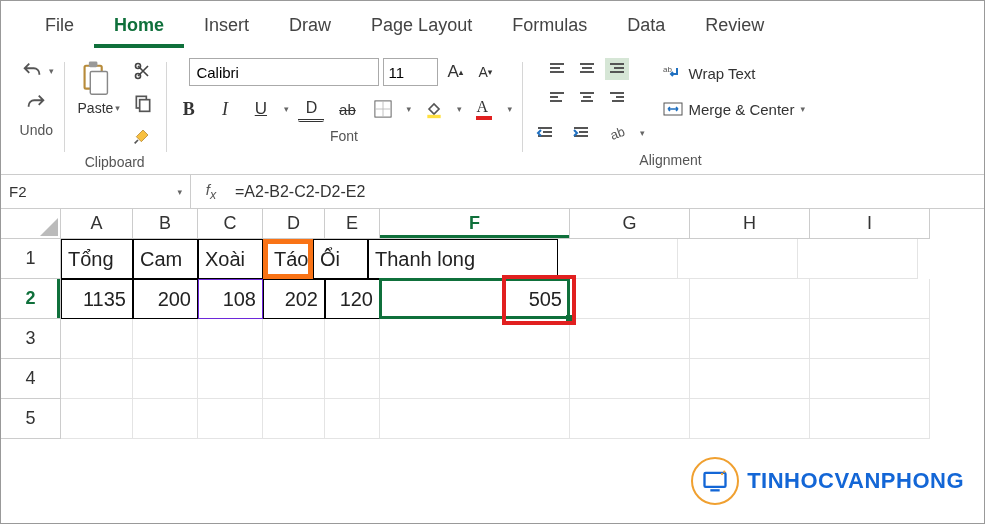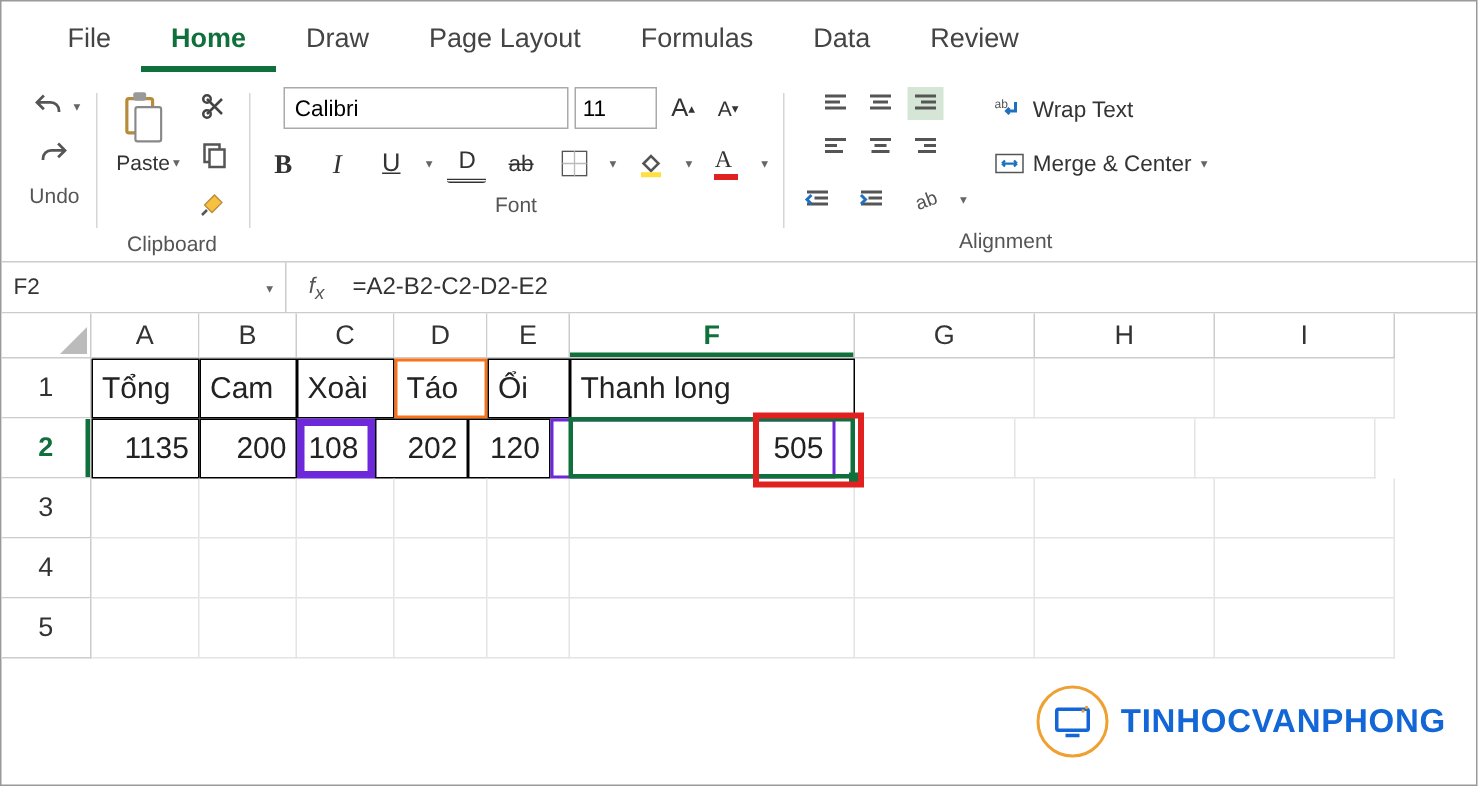--- a/index.html
+++ b/index.html
@@ -65,20 +65,21 @@
 .watermark .txt { color:#1366d6; font-weight:700; font-size:22px; letter-spacing:0.5px; }
 
 svg { display:block; }
 </style>
 </head>
 <body>
 
 <div class="tabs">
   <div class="tab">File</div>
   <div class="tab active">Home</div>
+  <div class="tab">Insert</div>
   <div class="tab">Draw</div>
   <div class="tab">Page Layout</div>
   <div class="tab">Formulas</div>
   <div class="tab">Data</div>
   <div class="tab">Review</div>
 </div>
 
 <div class="ribbon">
 
   <div class="group">
@@ -296,34 +297,34 @@
         <span class="ch" style="width:120px">H</span>
         <span class="ch" style="width:120px">I</span>
       </span></div>
   <div id="rows">
       <div class="rowwrap">
         <div class="rh" style="height:40px">1</div>
         <div class="cells">
           <div class="cell" style="width:72px;height:40px;border:1px solid #000;">Tổng</div>
           <div class="cell" style="width:65px;height:40px;border:1px solid #000;">Cam</div>
           <div class="cell" style="width:65px;height:40px;border:1px solid #000;">Xoài</div>
-          <div class="cell" style="width:62px;height:40px;border:2px solid #f97316;">Táo</div>
+          <div class="cell" style="width:50px;height:40px;border:5px solid #f97316;">Táo</div>
           <div class="cell" style="width:55px;height:40px;border:1px solid #000;">Ổi</div>
           <div class="cell" style="width:190px;height:40px;border:1px solid #000;">Thanh long</div>
           <div class="cell" style="width:120px;height:40px;"></div>
           <div class="cell" style="width:120px;height:40px;"></div>
           <div class="cell" style="width:120px;height:40px;"></div>
         </div>
       </div>
       <div class="rowwrap">
         <div class="rh active" style="height:40px">2</div>
         <div class="cells">
           <div class="cell num" style="width:72px;height:40px;border:1px solid #000;">1135</div>
           <div class="cell num" style="width:65px;height:40px;border:1px solid #000;">200</div>
-          <div class="cell num" style="width:52px;height:40px;border:5px solid #6d28d9;padding-left:20px;">108</div>
+          <div class="cell num" style="width:65px;height:40px;border:1px solid #6d28d9;padding-left:20px;">108</div>
           <div class="cell num" style="width:62px;height:40px;border:1px solid #000;">202</div>
           <div class="cell num" style="width:55px;height:40px;border:1px solid #000;">120</div>
           <div class="cell num" style="width:190px;height:40px;border:2px solid #6d28d9;">505</div>
           <div class="cell" style="width:120px;height:40px;"></div>
           <div class="cell" style="width:120px;height:40px;"></div>
           <div class="cell" style="width:120px;height:40px;"></div>
         </div>
       </div>
       <div class="rowwrap">
         <div class="rh" style="height:40px">3</div>

